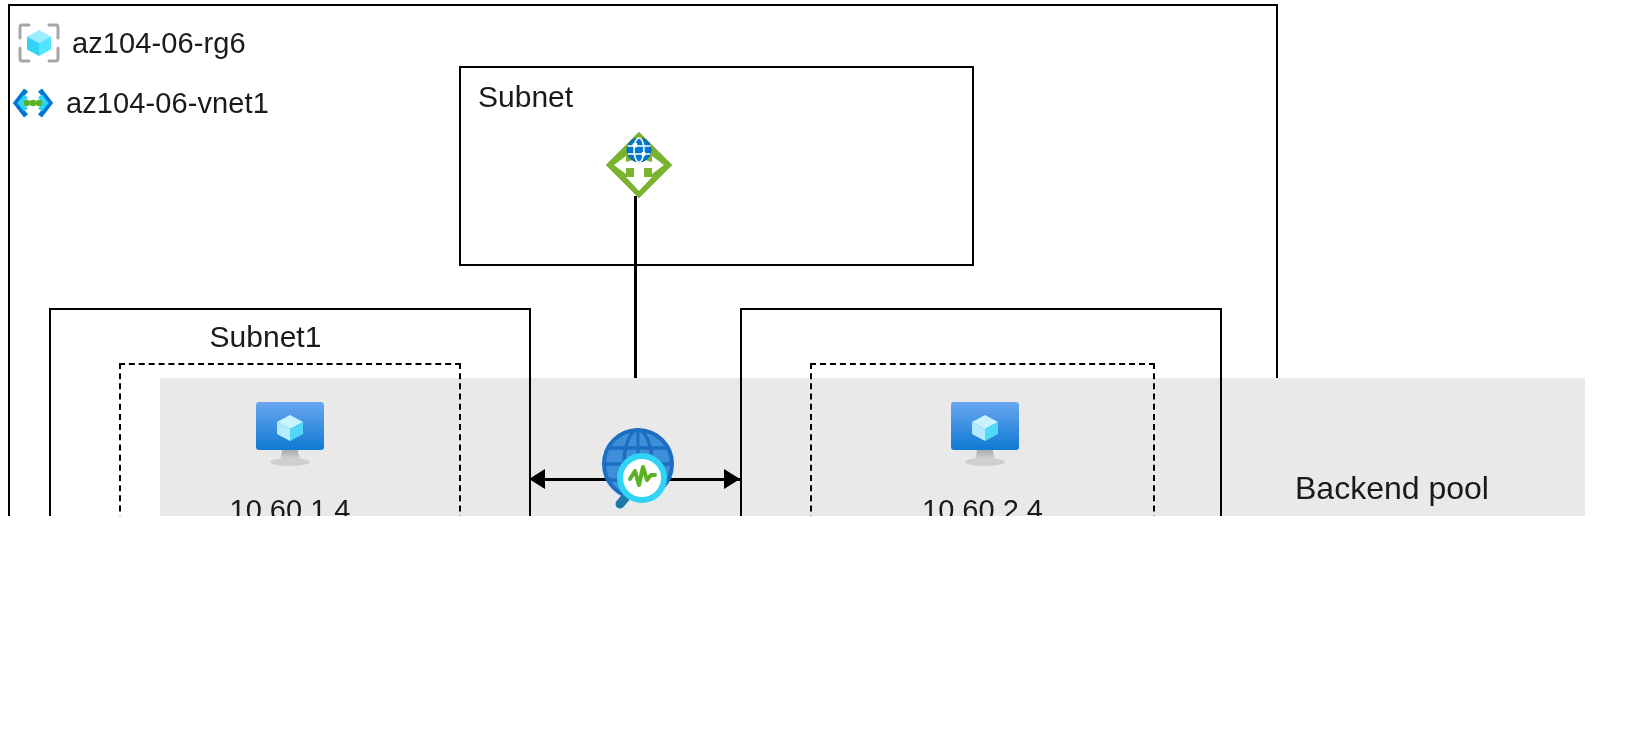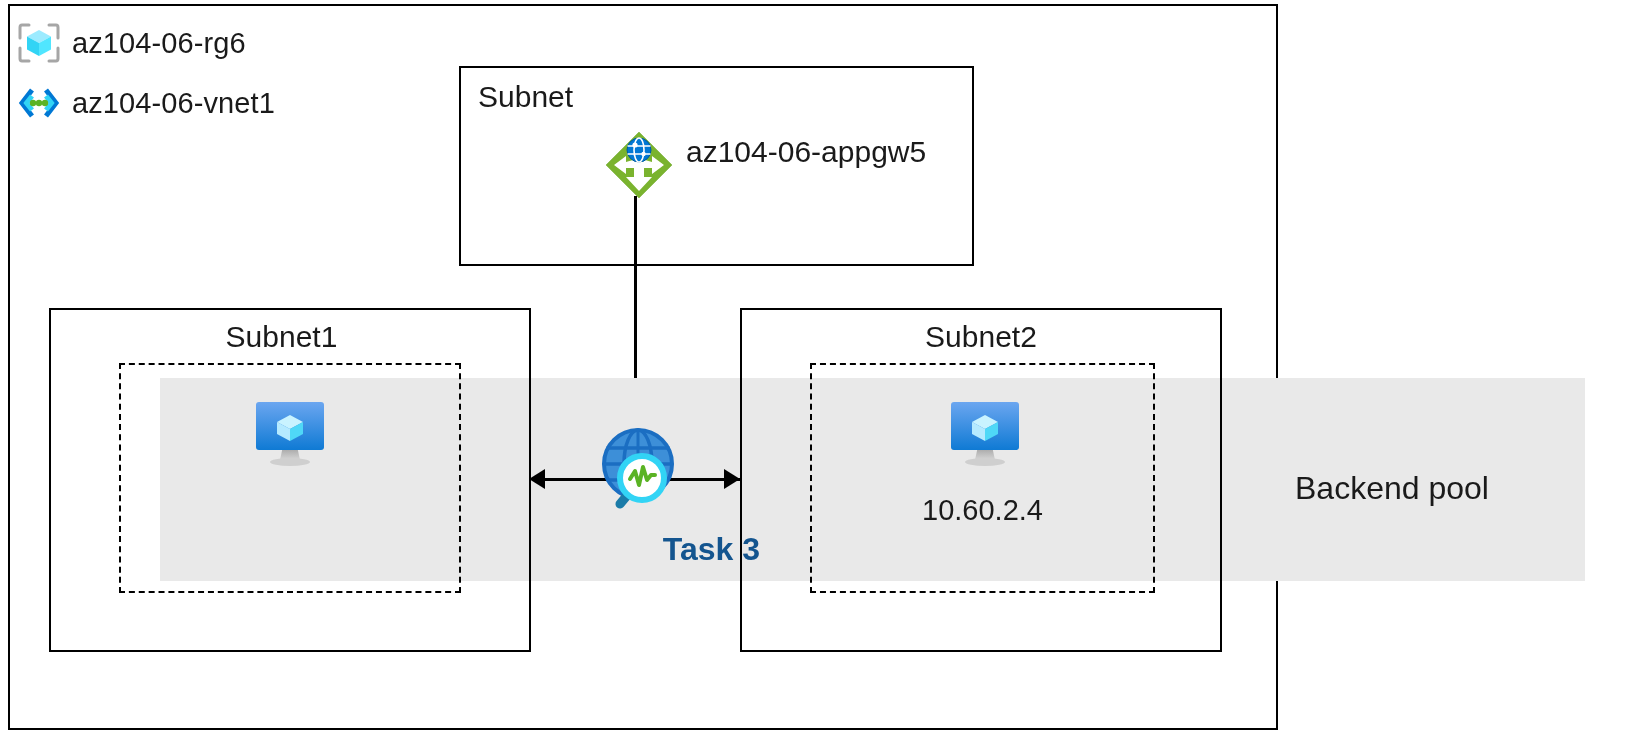--- a/index.html
+++ b/index.html
@@ -1,17 +1,17 @@
 <!DOCTYPE html>
 <html><head>
 <meta charset="utf-8">
 <style>
   html,body{margin:0;padding:0;background:#ffffff;}
   body{font-family:"Liberation Sans","DejaVu Sans",sans-serif;color:#1a1a1a;}
-  #stage{position:relative;width:1625px;height:736px;background:#ffffff;overflow:hidden;}
+  #stage{position:relative;width:1625px;height:516px;background:#ffffff;overflow:hidden;}
 
   
   .box{position:absolute;border:2px solid #000;background:transparent;box-sizing:border-box;}
   .dashbox{position:absolute;border:2px dashed #000;background:transparent;box-sizing:border-box;}
   .band{position:absolute;background:#e9e9e9;}
   .lbl{position:absolute;white-space:nowrap;text-align:center;}
 
   .outer{left:8px;top:4px;width:1270px;height:726px;}
 
   
@@ -25,21 +25,21 @@
   
   .subnet-top{left:459px;top:66px;width:515px;height:200px;}
   .subnet-top-title{left:478px;top:80px;font-size:30px;}
 
   .appgw-ico{position:absolute;left:604px;top:130px;width:70px;height:70px;}
   .appgw-lines{position:absolute;left:686px;top:134px;font-size:30px;line-height:1.23;}
 
   
   .subnet1{left:49px;top:308px;width:482px;height:344px;}
   .subnet2{left:740px;top:308px;width:482px;height:344px;}
-  .subnet1-title{left:16px;top:320px;width:531px;text-align:center;font-size:30px;}
+  .subnet1-title{left:0;top:320px;width:531px;text-align:center;font-size:30px;}
   .subnet2-title{left:740px;top:320px;width:482px;text-align:center;font-size:30px;}
 
   .dash1{left:119px;top:363px;width:342px;height:230px;}
   .dash2{left:810px;top:363px;width:345px;height:230px;}
 
   
   .pool-band{left:160px;top:378px;width:1425px;height:203px;}
 
   .vm-ico{position:absolute;width:80px;height:76px;}
   .vm1-ico{left:250px;top:396px;}
@@ -77,21 +77,21 @@
         <path d="M31 39 H38 C39.5 39 40 38 40 36.5 V26" fill="none" stroke="#a6a6a6" stroke-width="3" stroke-linecap="round"></path>
 
         <path d="M21 8 L33 14.5 L21 21 L9 14.5 Z" fill="#9cebff"></path>
         <path d="M9 14.5 L21 21 L21 34 L9 27.5 Z" fill="#32d4f5"></path>
         <path d="M33 14.5 L21 21 L21 34 L33 27.5 Z" fill="#50e6ff"></path>
       </svg>
     </span>
     <span class="legend-text">az104-06-rg6</span>
   </div>
 
-  <div class="legend-row" style="left:18px;top:82px;">
+  <div class="legend-row" style="left:12px;top:82px;">
     <span class="ico">
       <svg width="42" height="42" viewBox="0 0 42 42">
         <path d="M14 8 L4 21 L14 34" fill="none" stroke="#0078d4" stroke-width="5" stroke-linejoin="miter"></path>
         <path d="M14 14 L8.5 21 L14 28" fill="none" stroke="#32d4f5" stroke-width="5" stroke-linejoin="miter"></path>
         <path d="M28 8 L38 21 L28 34" fill="none" stroke="#0078d4" stroke-width="5" stroke-linejoin="miter"></path>
         <path d="M28 14 L33.5 21 L28 28" fill="none" stroke="#32d4f5" stroke-width="5" stroke-linejoin="miter"></path>
         <circle cx="15" cy="21" r="3.2" fill="#5ab324"></circle>
         <circle cx="21" cy="21" r="3.2" fill="#5ab324"></circle>
         <circle cx="27" cy="21" r="3.2" fill="#5ab324"></circle>
       </svg>
@@ -118,21 +118,20 @@
       <circle cx="35" cy="20" r="12" fill="#0078d4"></circle>
       <circle cx="35" cy="20" r="12" fill="none" stroke="#005a9e" stroke-width="1"></circle>
       <ellipse cx="35" cy="20" rx="5" ry="12" fill="none" stroke="#ffffff" stroke-width="1.6"></ellipse>
       <path d="M23.5 16 H46.5 M23.5 24 H46.5" stroke="#ffffff" stroke-width="1.6" fill="none"></path>
       <circle cx="31" cy="15" r="2.6" fill="#ffffff"></circle>
       <circle cx="39.5" cy="24" r="2.2" fill="#ffffff"></circle>
     </svg>
   </div>
 
   <div class="lbl appgw-lines">
-    <div>az104-06-appgw5</div>
   </div>
 
   <div class="band pool-band"></div>
 
   <div class="box subnet1"></div>
   <div class="lbl subnet1-title">Subnet1</div>
   <div class="dashbox dash1"></div>
 
   <div class="vm-ico vm1-ico">
     <svg width="80" height="76" viewBox="0 0 80 76">
@@ -149,24 +148,24 @@
       <path d="M33 50 H47 L50 64 H30 Z" fill="url(#stand1)"></path>
       <ellipse cx="40" cy="66" rx="20" ry="4" fill="#cfcfcf"></ellipse>
       <rect x="6" y="6" width="68" height="48" rx="3" fill="url(#scr1)"></rect>
       <path d="M40 19 L53 26 L40 33 L27 26 Z" fill="#c9f3ff"></path>
       <path d="M27 26 L40 33 L40 45 L27 38 Z" fill="#b5eaff"></path>
       <path d="M53 26 L40 33 L40 45 L53 38 Z" fill="#4fd8f7"></path>
     </svg>
   </div>
 
   <div class="lbl vm1-lbl">
+    <div>10.60.1.4</div>
   </div>
 
   <div class="box subnet2"></div>
-  <div class="lbl subnet2-title">Subnet2</div>
   <div class="dashbox dash2"></div>
 
   <div class="vm-ico vm2-ico">
     <svg width="80" height="76" viewBox="0 0 80 76">
       <defs>
         <linearGradient id="scr2" x1="0" y1="0" x2="0" y2="1">
           <stop offset="0" stop-color="#6ba6f0"></stop>
             <stop offset="1" stop-color="#0f7ad4"></stop>
         </linearGradient>
         <linearGradient id="stand2" x1="0" y1="0" x2="0" y2="1">

